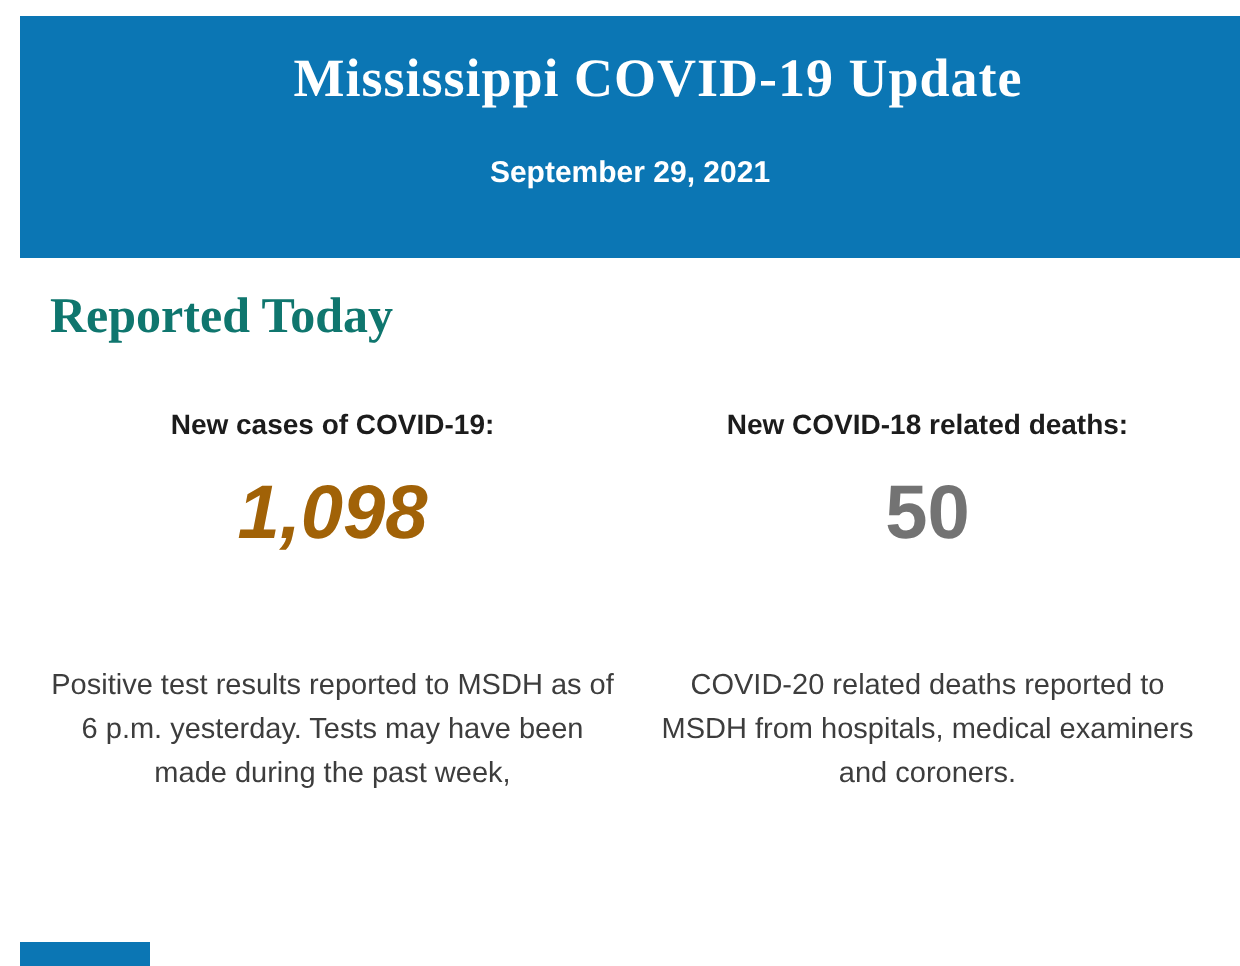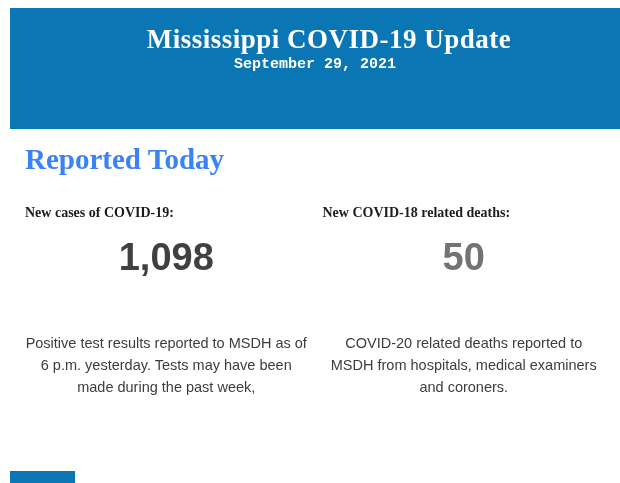--- a/index.html
+++ b/index.html
@@ -28,54 +28,55 @@
     margin: 0;
     font-family: "Liberation Serif", "DejaVu Serif", serif;
     font-weight: bold;
     font-size: 27px;
     line-height: 33px;
     letter-spacing: 0.5px;
     color: #ffffff;
     padding-left: 28px;
   }
   .masthead-date {
-    font-family: Liberation Mono, monospace;
+    margin-top: 22px;
+    font-family: Liberation Sans, sans-serif;
     font-weight: bold;
     font-size: 15px;
     color: #ffffff;
   }
   .content {
     position: absolute;
     left: 25px; top: 129px;
     width: 580px;
   }
   .section-heading {
     margin: 0;
     padding-top: 13px;
     font-family: "Liberation Serif", "DejaVu Serif", serif;
     font-weight: bold;
-    font-size: 29px;
+    font-size: 25px;
     line-height: 34px;
-    color: #3b82f6;
+    color: #0f766e;
   }
   .stats-row {
     display: flex;
     gap: 15px;
     margin-top: 28px;
   }
   .stat-col {
     flex: 1 1 0;
     min-width: 0;
   }
   .stat-label {
+    text-align: center;
     font-weight: bold;
     font-size: 14px;
     line-height: 17px;
     color: #1c1c1c;
-    font-family: Liberation Serif, serif;
   }
   .stat-value {
     text-align: center;
     margin-top: 16px;
     font-weight: bold;
     font-size: 38px;
     line-height: 40px;
   }
   .stat-desc {
     margin: 55px 0 0 0;
@@ -100,21 +101,21 @@
     <div class="masthead-date">September 29, 2021</div>
   </div>
 
   <div class="content">
     <h2 class="section-heading">Reported Today</h2>
 
     <div class="stats-row">
 
       <div class="stat-col">
         <div class="stat-label">New cases of COVID-19:</div>
-        <div class="stat-value" style="color: #404040;">1,098</div>
+        <div class="stat-value" style="color: #a16207; font-style: italic;">1,098</div>
         <p class="stat-desc">Positive test results reported to MSDH as of 6 p.m. yesterday. Tests may have been made during the past week,</p>
       </div>
 
       <div class="stat-col">
         <div class="stat-label">New COVID-18 related deaths:</div>
         <div class="stat-value" style="color: #737373;">50</div>
         <p class="stat-desc">COVID-20 related deaths reported to MSDH from hospitals, medical examiners and coroners.</p>
       </div>
 
     </div>

